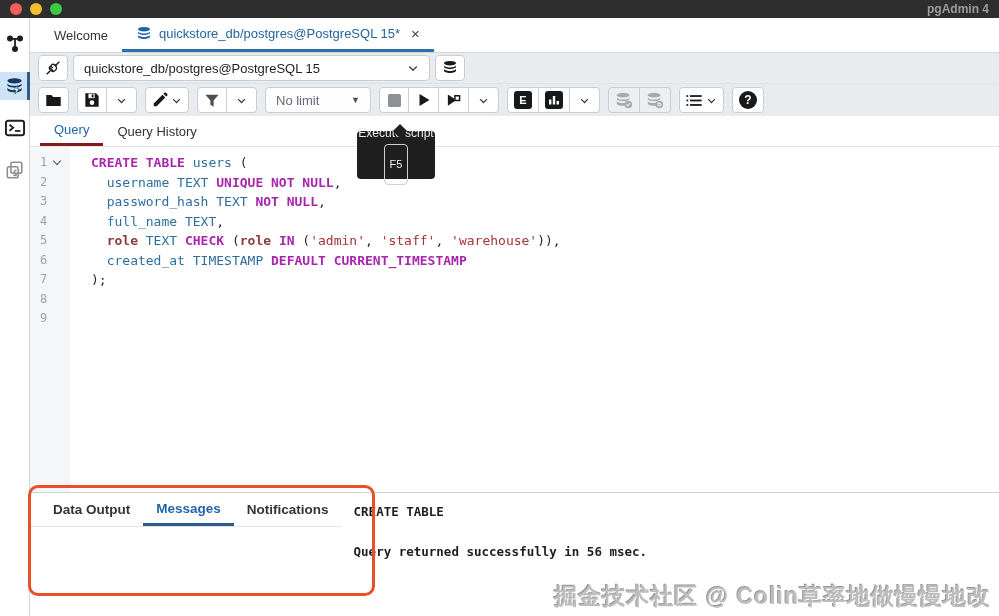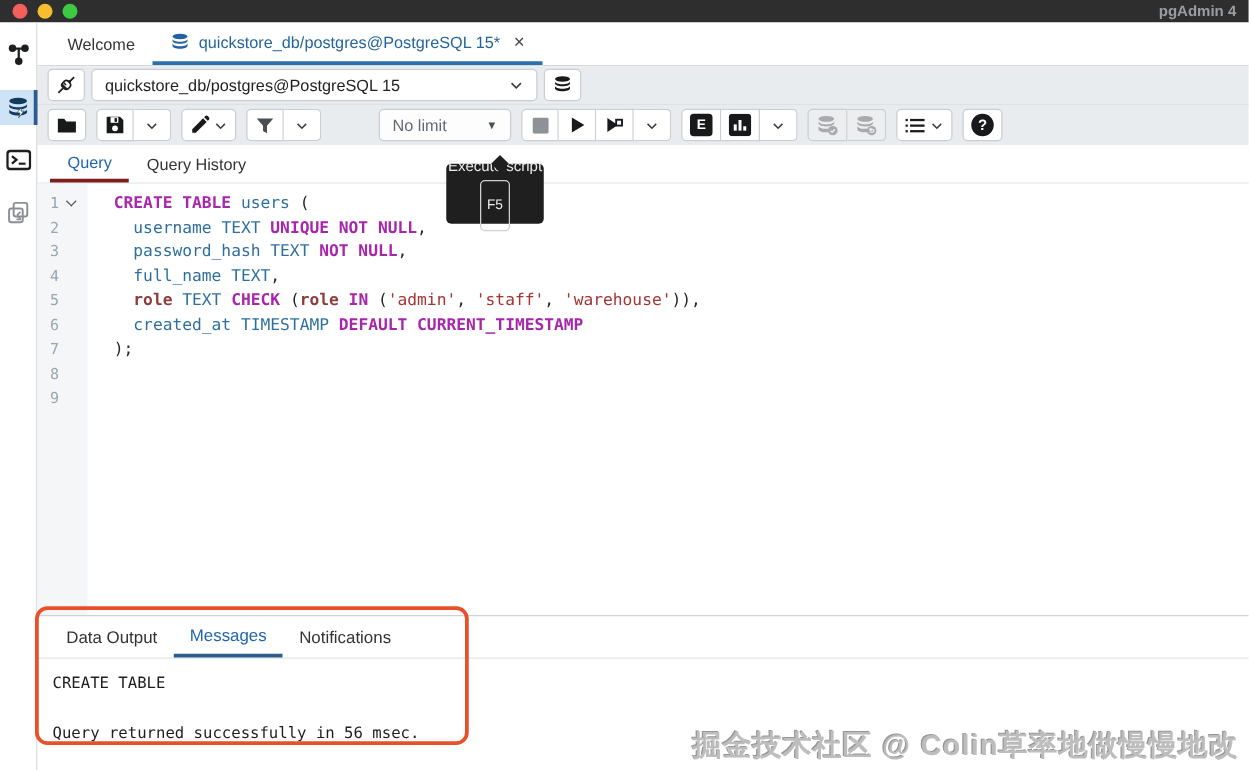--- a/index.html
+++ b/index.html
@@ -36,21 +36,21 @@
   
   .toolbar { height:32px; background:#e9ecef; display:flex; align-items:center; padding:0 8px; gap:8px; }
   .btn-group { display:flex; }
   .btn { height:26px; min-width:30px; padding:0 6px; background:#fff; border:1px solid #c9ced3; display:flex; align-items:center; justify-content:center; gap:3px; }
   .btn-group .btn:first-child { border-radius:4px 0 0 4px; }
   .btn-group .btn:last-child { border-radius:0 4px 4px 0; }
   .btn-group .btn:only-child { border-radius:4px; }
   .btn-group .btn + .btn { border-left:0; }
   .btn.disabled { background:#eceeef; }
   .btn.disabled svg { opacity:.55; }
-  .limit-select { width:106px; height:26px; background:#fdfdfe; border:1px solid #c9ced3; border-radius:4px; display:flex; align-items:center; padding:0 10px; color:#5f6b76; font-size:13px;margin-left:38px; }
+  .limit-select { width:106px; height:26px; background:#fdfdfe; border:1px solid #c9ced3; border-radius:4px; display:flex; align-items:center; padding:0 10px; color:#5f6b76; font-size:13px; }
   .limit-select .caret { margin-left:auto; font-size:9px; color:#45515c; }
   .icon-black-box { width:18px; height:18px; background:#17191b; border-radius:3px; color:#fff; display:flex; align-items:center; justify-content:center; font-size:11px; font-weight:bold; }
   .help-circle { width:18px; height:18px; background:#17191b; border-radius:50%; color:#fff; display:flex; align-items:center; justify-content:center; font-size:12px; font-weight:bold; }
 
   
   .query-tabs { height:31px; background:#fff; border-bottom:1px solid #e2e4e6; display:flex; align-items:stretch; padding-left:10px; }
   .q-tab { display:flex; align-items:center; padding:0 14px; color:#333; font-size:13px; }
   .q-tab.active { color:#2166ac; border-bottom:3px solid #7f1d1d; }
 
   
@@ -67,21 +67,21 @@
   .tok-role { color:#8e3b3b; font-weight:bold; }
   .tok-str { color:#a63434; }
   .tok-pln { color:#26282a; }
 
   
   .tooltip { position:absolute; left:357px; top:131px; width:78px; height:48px; background:#1f1f1f; border-radius:4px; color:#ececec; display:flex; flex-direction:column; align-items:center; justify-content:center; gap:4px; z-index:20; font-size:12px; }
   .tooltip::before { content:""; position:absolute; top:-5px; left:38px; width:10px; height:10px; background:#1f1f1f; transform:rotate(45deg); }
   .keycap { border:1px solid #cfcfcf; border-radius:4px; padding:12px 5px; font-size:11px; line-height:15px; }
 
   
-  .bottom-panel { border-top:1px solid #cfd3d7; background:#fff; height:124px; display:flex; flex-direction:column; }
+  .bottom-panel { border-top:1px solid #cfd3d7; background:#fff; height:124px; display:flex; flex-direction:row;font-weight:bold; }
   .out-tabs { height:34px; display:flex; align-items:stretch; padding-left:10px; border-bottom:1px solid #e3e5e7; }
   .out-tab { display:flex; align-items:center; padding:0 13px; color:#333; font-size:13.5px; }
   .out-tab.active { color:#2166ac; border-bottom:3px solid #2c5d8d; }
   .out-content { flex:1; padding:9px 12px; font-family:"DejaVu Sans Mono", monospace; font-size:12.5px; color:#1e1e1e; }
   .msg-line { height:20px; line-height:20px; white-space:pre; }
 
   
   .annotation-box { position:absolute; left:28px; top:485px; width:347px; height:111px; border:3px solid #e8502a; border-radius:10px; z-index:30; pointer-events:none; }
   .watermark { position:absolute; right:8px; bottom:4px; font-size:23px; font-weight:bold; color:#bdbdbd; text-shadow:1px 1px 0 #ffffff, -1px -1px 0 #979797; z-index:25; letter-spacing:1px; }
 

